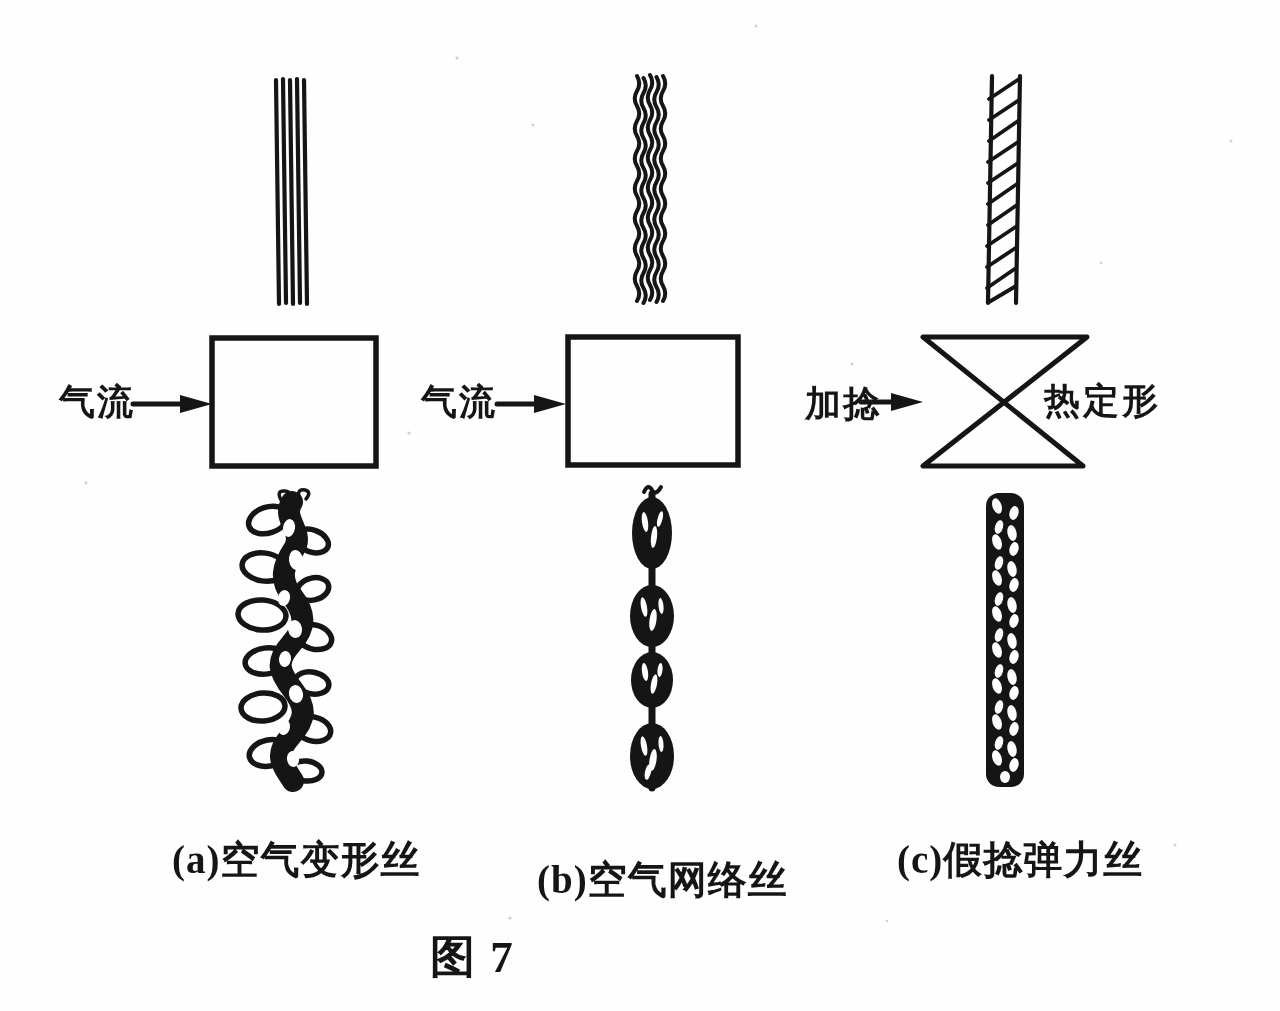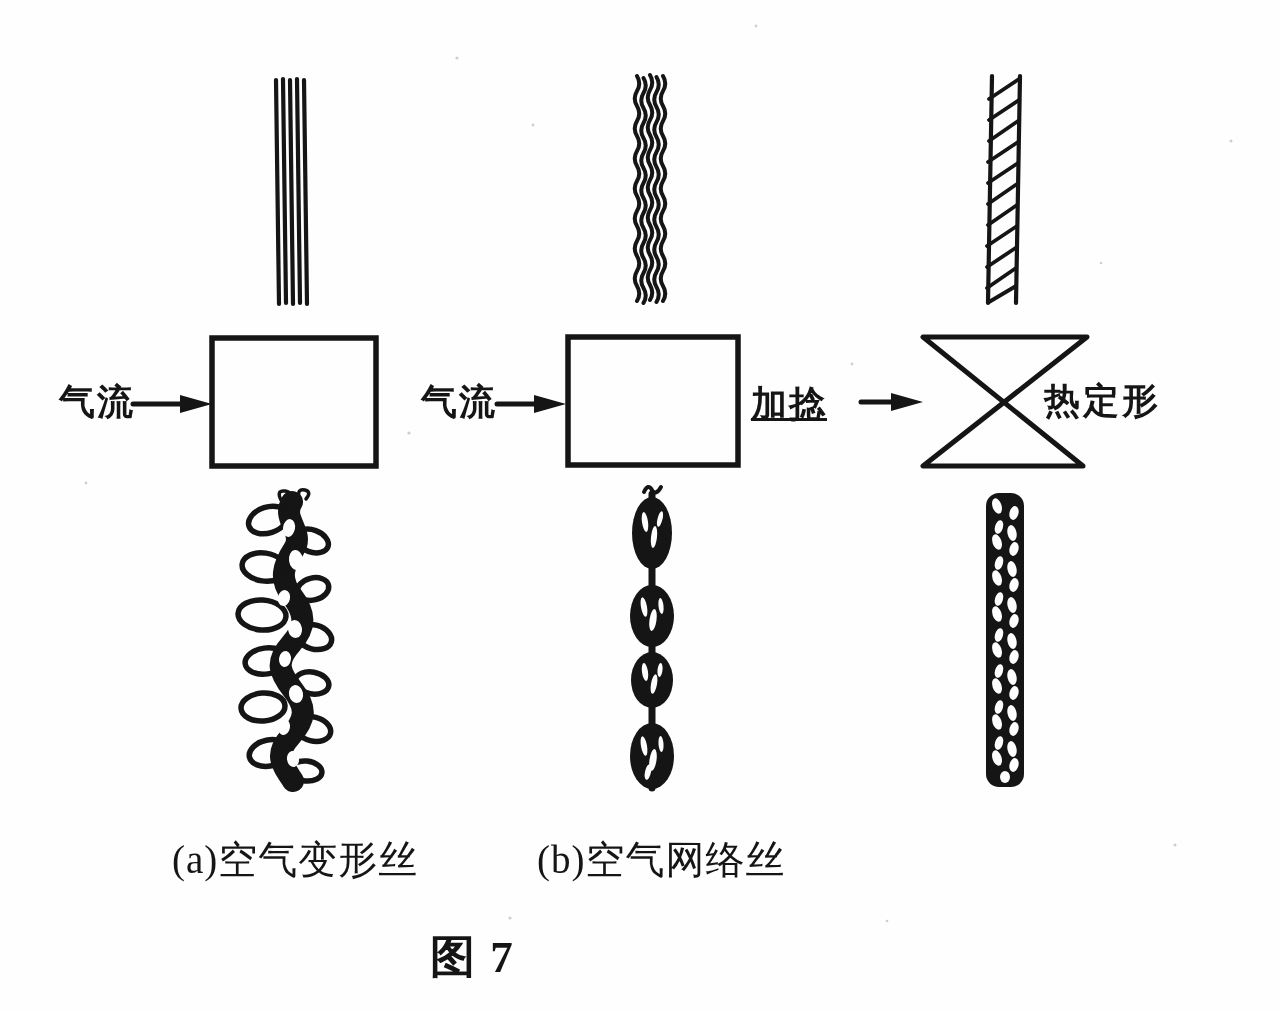--- a/index.html
+++ b/index.html
@@ -12,21 +12,21 @@
   .art { position:absolute; left:0; top:0; width:1280px; height:1011px; }
   .s { stroke:currentColor; fill:none; stroke-linecap:round; }
   .f { fill:currentColor; stroke:none; }
   .hole { fill:var(--paper,#fefefe); stroke:none; }
   .speck { fill:#8a8a8a; opacity:.4; }
   .lbl {
     position:absolute; font-size:36px; font-weight:600;
     letter-spacing:2px; white-space:nowrap; line-height:1.15;
   }
   .col-caption {
-    position:absolute; top:838px; font-size:39px; font-weight:400;
+    position:absolute; top:838px; font-size:39px; font-weight:700;
     letter-spacing:1px; white-space:nowrap; line-height:1.15;
   }
   .fig-caption {
     position:absolute; left:430px; top:927px; display:flex; gap:71px;
     font-size:45px; font-weight:bold; letter-spacing:2px; white-space:nowrap;
   }
 </style>
 </head>
 <body>
 
@@ -190,26 +190,27 @@
       <circle class="speck" cx="1175" cy="845" r="1.5"></circle>
       <circle class="speck" cx="510" cy="918" r="1.6"></circle>
       <circle class="speck" cx="887" cy="921" r="1.3"></circle>
     </g>
   </svg>
 
   <div class="lbl" style="left:59px; top:382px;">气流</div>
 
   <div class="lbl" style="left:421px; top:382px;">气流</div>
 
-  <div class="lbl" style="left:751px; top:384px;text-decoration:underline;">加捻</div>
+  <div class="lbl" style="left:805px; top:384px;">加捻</div>
 
   <div class="lbl" style="left:1044px; top:381px; letter-spacing:3px;">热定形</div>
 
   <div class="col-caption" style="left:172px;">(a)空气变形丝</div>
 
-  <div class="col-caption" style="left:537px;">(b)空气网络丝</div>
-
+  <div class="col-caption" style="left:537px;margin-top:20px;">(b)空气网络丝</div>
+
+  <div class="col-caption" style="left:897px;">(c)假捻弹力丝</div>
 
   <div class="fig-caption">
     <span>图 7</span>
   </div>
 
 </div>
 
 </body></html>

